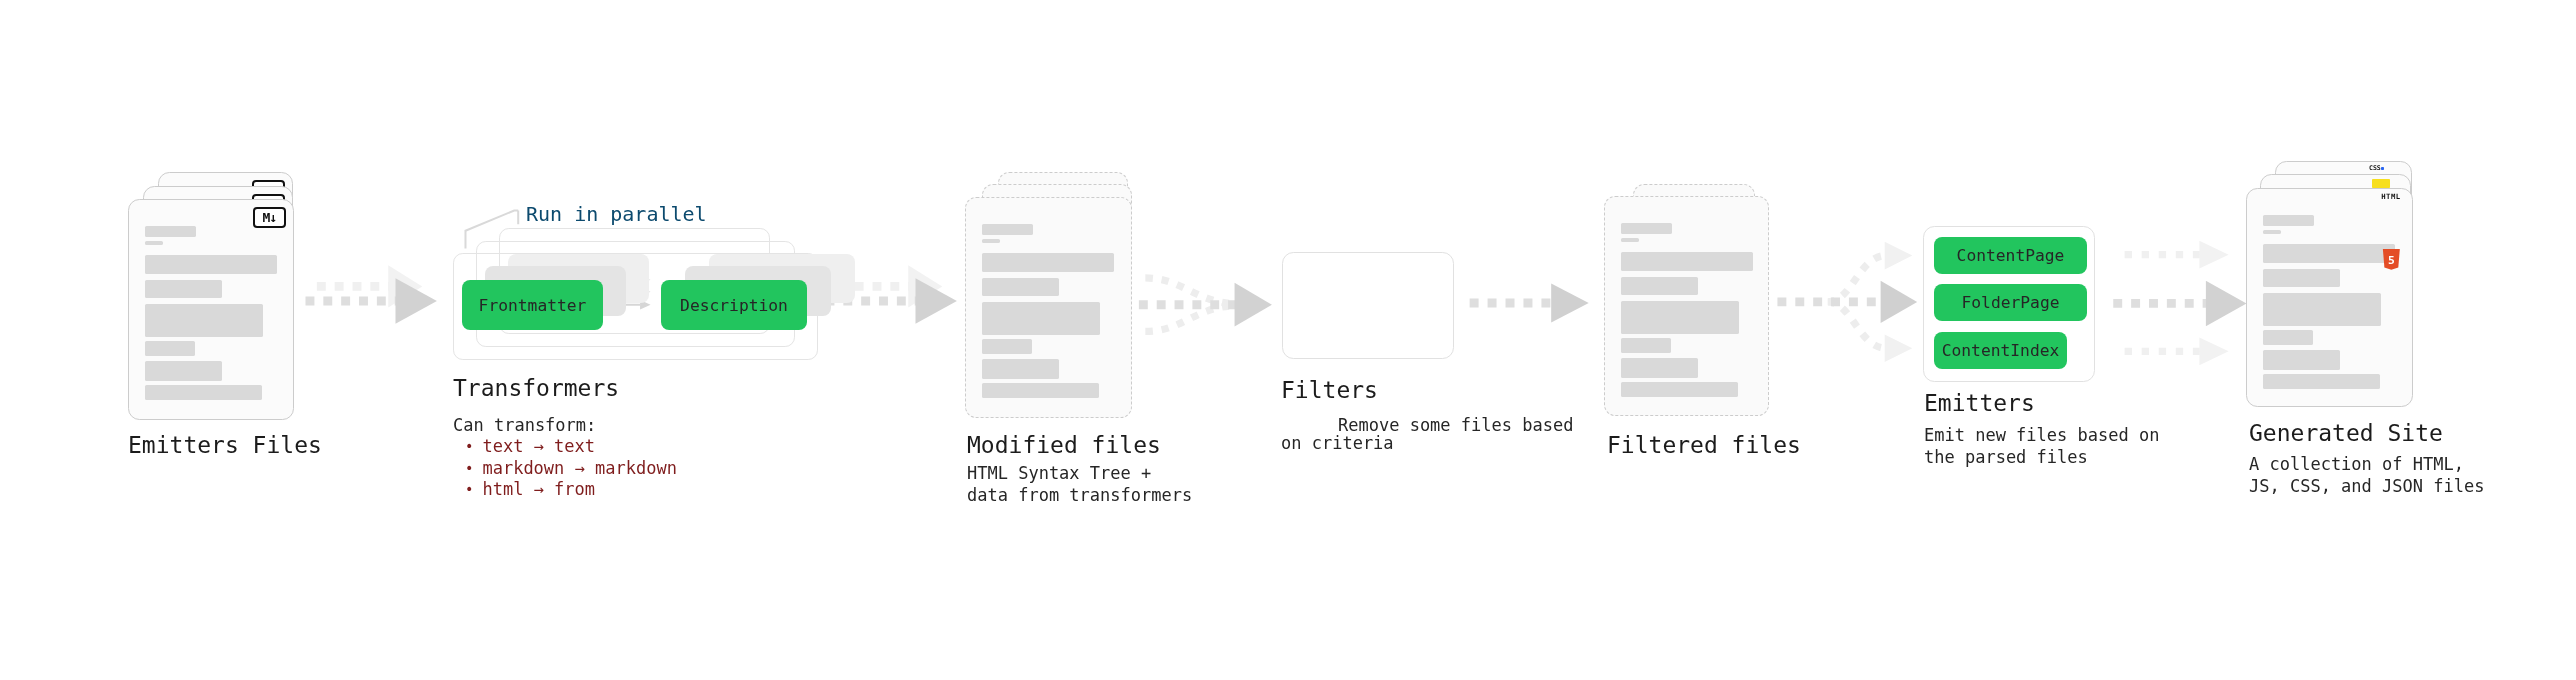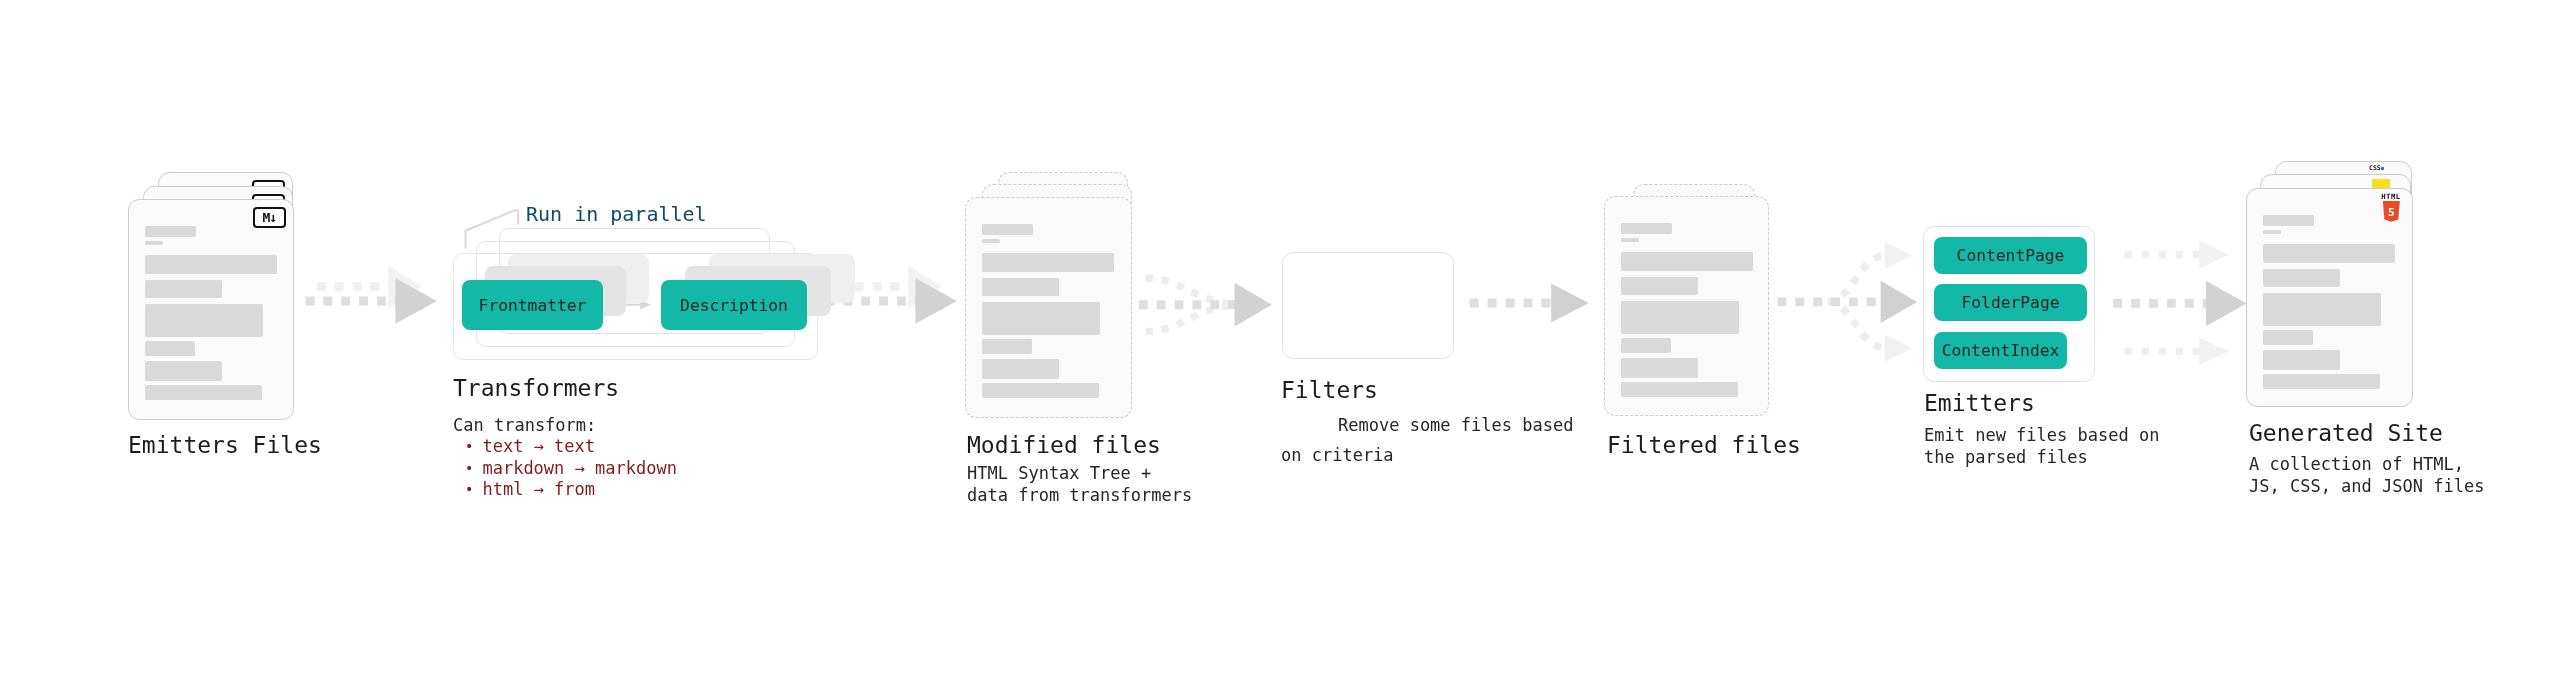--- a/index.html
+++ b/index.html
@@ -31,21 +31,21 @@
   .css-badge .css-txt{font-size:6.5px;font-weight:bold;color:#111;line-height:6.5px;}
   .css-badge .css-bar{display:block;width:13px;height:3.3px;margin-top:0.8px;border-radius:0.8px;}
   .js-badge{position:absolute;width:18px;height:9.8px;border-radius:0.8px;}
   .html5-badge{position:absolute;display:flex;flex-direction:column;align-items:center;width:21px;}
   .html5-badge .h5-label{font-size:7.3px;font-weight:bold;color:#111;letter-spacing:0.4px;line-height:7.3px;}
   .h5-shield{display:block;margin-top:0.8px;}
   
   .frame{position:absolute;border:1.6px solid #e4e4e4;border-radius:9.8px;background:transparent;box-sizing:border-box;}
   .panel{position:absolute;border:1.6px solid #e1e1e1;border-radius:11.4px;background:#ffffff;box-sizing:border-box;}
   .pill{
-    position:absolute;background:#14b8a6;border-radius:8.1px;
+    position:absolute;background:#22c55e;border-radius:8.1px;
     display:flex;align-items:center;justify-content:center;
     font-size:16.3px;color:#262626;white-space:nowrap;z-index:5;
   }
   .pill.ghost1{background:#e4e4e4;z-index:4;}
   .pill.ghost2{background:#efefef;z-index:3;}
   
   .title{position:absolute;font-size:23px;line-height:25px;color:#1c1c1c;white-space:nowrap;}
   .desc{position:absolute;font-size:17px;line-height:22px;color:#262626;white-space:nowrap;}
   .bullet{position:absolute;font-size:17px;line-height:21px;color:#7f1d1d;white-space:nowrap;}
   .bullet .marker{display:inline-block;margin-right:9px;font-size:14px;vertical-align:0.8px;}
@@ -160,21 +160,21 @@
   <svg style="left:1134px;top:260px;" width="146" height="91" viewBox="0 0 180 112">
     <path d="M14,22 C60,22 74,52 126,54" fill="none" stroke="#ededed" stroke-width="9" stroke-dasharray="9 11"></path>
     <path d="M14,88 C60,88 74,58 126,56" fill="none" stroke="#ededed" stroke-width="9" stroke-dasharray="9 11"></path>
     <line x1="6" y1="55" x2="126" y2="55" stroke="#dedede" stroke-width="11" stroke-dasharray="11 11"></line>
     <polygon points="124,28 124,82 170,55" fill="#d2d2d2"></polygon>
   </svg>
 
   <div class="panel" style="left:1282px;top:252px;width:172px;height:107px;"></div>
   <div class="title" style="left:1281px;top:378px;">Filters</div>
   <div class="desc" style="left:1338px;top:414px;">Remove some files based</div>
-  <div class="desc" style="left:1281px;top:444px;">on criteria</div>
+  <div class="desc" style="left:1281px;top:432px;">on criteria</div>
 
   <svg style="left:1468px;top:280px;" width="124" height="46" viewBox="0 0 152 56">
     <line x1="2" y1="28" x2="104" y2="28" stroke="#dedede" stroke-width="11" stroke-dasharray="11 11"></line>
     <polygon points="102,4 102,52 148,28" fill="#d0d0d0"></polygon>
   </svg>
 
   <div class="abs" style="left:1602px;top:159px;width:203px;height:262px;">
     <div class="file-card dashed z1" style="left:31px;top:25px;width:122px;"></div>
     <div class="file-card dashed z3" style="left:2.4px;top:37px;width:165px;height:220px;">
       <div class="bars">
@@ -237,21 +237,21 @@
       <div class="bars">
           <div class="bar" style="top: 26px; width: 51px; height: 10.6px;"></div>
           <div class="bar" style="top: 41px; width: 18px; height: 4.1px;"></div>
           <div class="bar" style="top: 55px; width: 132px; height: 18.7px;"></div>
           <div class="bar" style="top: 80px; width: 77px; height: 18px;"></div>
           <div class="bar" style="top: 104px; width: 118px; height: 32.5px;"></div>
           <div class="bar" style="top: 141px; width: 50px; height: 15.4px;"></div>
           <div class="bar" style="top: 161px; width: 77px; height: 19.5px;"></div>
           <div class="bar" style="top: 185px; width: 117px; height: 14.6px;"></div>
         </div>
-      <div class="html5-badge" style="left: 133px; top: 4.1px; color: rgb(228, 77, 38);">
+      <div class="html5-badge" style="left: 133px; top: 4.1px; color: rgb(228, 77, 38); gap: 48px;">
         <span class="h5-label">HTML</span>
         <svg class="h5-shield" style="position:relative;" width="18.7" height="21" viewBox="0 0 23 26">
           <polygon points="1,0 22,0 20.1,23 11.5,25.6 2.9,23" fill="currentColor"></polygon>
           <text x="11.5" y="18.5" text-anchor="middle" font-size="14" font-weight="bold" fill="#ffffff">5</text>
         </svg>
       </div>
     </div>
   </div>
   <div class="title" style="left:2249px;top:421px;">Generated Site</div>
   <div class="desc" style="left:2249px;top:453px;">A collection of HTML,</div>

